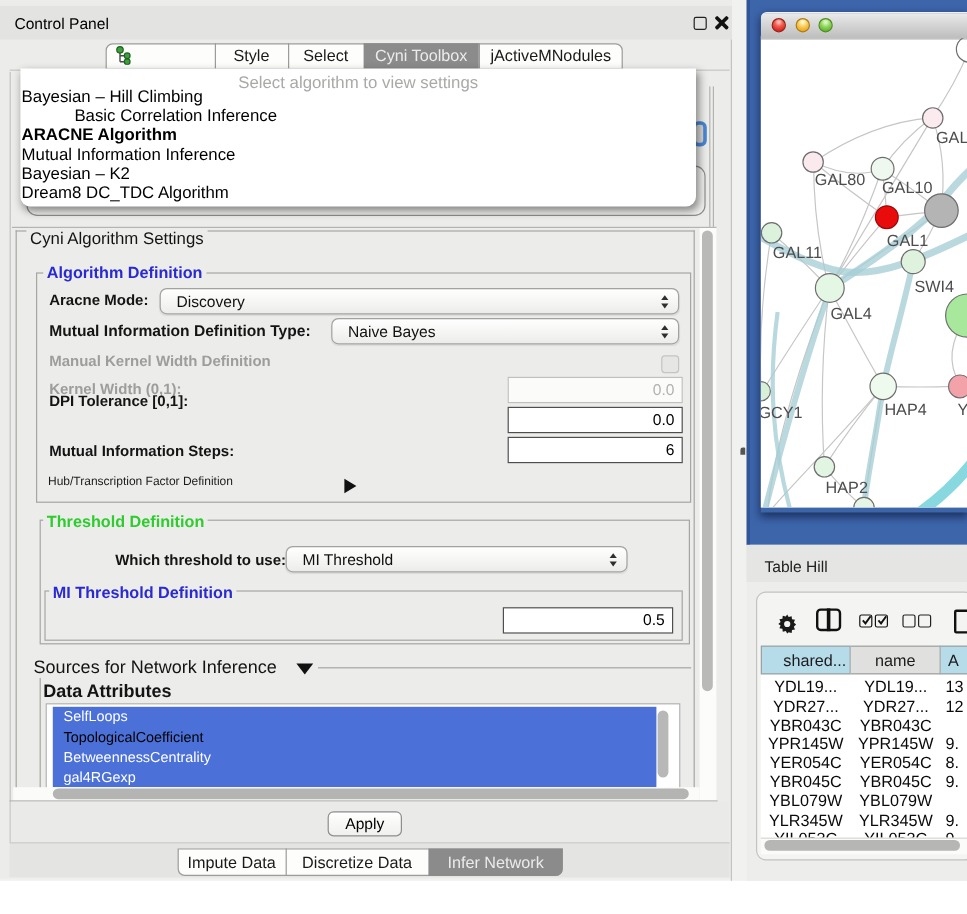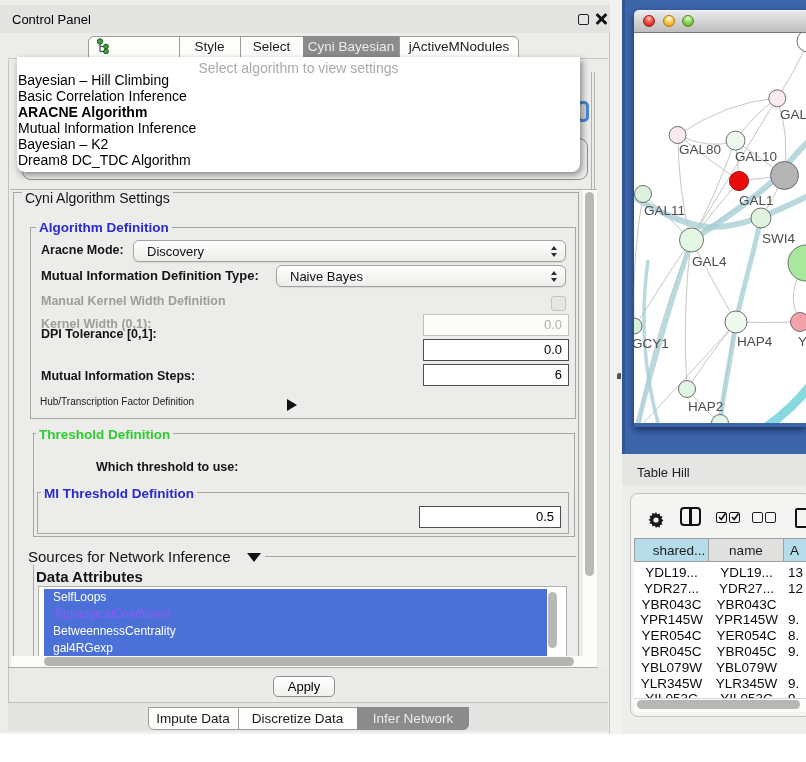--- a/index.html
+++ b/index.html
@@ -43,37 +43,37 @@
  <line x1="4" y1="13.5" x2="10" y2="13.5" stroke="#4a4a4a" stroke-width="1.2"></line>
  <circle cx="4" cy="3.5" r="2.7" fill="#3f9e3f" stroke="#1e641e"></circle>
  <circle cx="10" cy="8.5" r="2.4" fill="#3f9e3f" stroke="#1e641e"></circle>
  <circle cx="10" cy="13.5" r="2.4" fill="#3f9e3f" stroke="#1e641e"></circle>
 </svg>
 <div class="abs" style="left:179px;top:36px;width:1px;height:22px;background:#9c9c9a;"></div>
 <div class="abs tabtxt" style="left:179px;top:39px;width:61px;">Style</div>
 <div class="abs" style="left:240px;top:36px;width:1px;height:22px;background:#9c9c9a;"></div>
 <div class="abs tabtxt" style="left:240px;top:39px;width:63px;">Select</div>
 <div class="abs" style="left:303px;top:36px;width:96px;height:22px;background:#8b8b8b;"></div>
-<div class="abs tabtxt" style="left:303px;top:39px;width:96px;color:#ebebeb;">Cyni Bayesian</div>
+<div class="abs tabtxt" style="left:303px;top:39px;width:96px;color:#ebebeb;">Cyni Toolbox</div>
 <div class="abs" style="left:399px;top:36px;width:1px;height:22px;background:#9c9c9a;"></div>
 <div class="abs tabtxt" style="left:399px;top:39px;width:120px;">jActiveMNodules</div>
 <div class="abs" style="left:8px;top:58px;width:600px;height:1px;background:#c6c6c4;"></div>
 
 <div class="abs" style="left:8px;top:60px;width:1px;height:642px;background:#c2c2c0;"></div>
 <div class="abs" style="left:10px;top:189px;width:587px;height:1px;background:#b4b4b2;"></div>
 
 <div class="abs" style="left:591px;top:72px;width:1px;height:117px;background:#b2b2b0;"></div>
 <div class="abs" style="left:594px;top:72px;width:1px;height:117px;background:#b2b2b0;"></div>
 <div class="abs" style="left:577px;top:101px;width:12px;height:21px;border-radius:5px;background:#d8d8d6;border:3px solid #4a86d4;box-sizing:border-box;"></div>
 <div class="abs" style="left:22px;top:138px;width:564px;height:40px;border:1px solid #8e8e8c;border-radius:9px;background:#f1f1ef;"></div>
 
 <div class="abs" style="left:17px;top:57px;width:563px;height:115px;background:#fff;border-radius:0 0 8px 8px;box-shadow:2px 3px 7px rgba(0,0,0,0.45);"></div>
 <div class="abs" style="left:17px;top:60px;width:563px;text-align:center;font-size:14px;color:#a9a9a7;">Select algorithm to view settings</div>
 <div class="ddi" style="top:72px;">Bayesian – Hill Climbing</div>
-<div class="ddi" style="top:88px;">Basic Correlation Inference</div>
+<div class="ddi" style="top:88px;padding-left:44px;">Basic Correlation Inference</div>
 <div class="ddi" style="top:104px;font-weight:bold;">ARACNE Algorithm</div>
 <div class="ddi" style="top:120px;">Mutual Information Inference</div>
 <div class="ddi" style="top:136px;">Bayesian – K2</div>
 <div class="ddi" style="top:152px;">Dream8 DC_TDC Algorithm</div>
 
 <div class="grp" style="left:13px;top:192px;width:564px;height:468px;border-bottom:none;"></div>
 <div class="grpt" style="left:22px;top:190px;color:#141414;font-size:14px;">Cyni Algorithm Settings</div>
 
 <div class="grp" style="left:30px;top:227px;width:544px;height:190px;"></div>
 <div class="grpt" style="left:36px;top:220px;color:#2a2ad2;font-weight:bold;">Algorithm Definition</div>
@@ -102,35 +102,42 @@
 <div class="field" style="left:423px;top:339px;width:138px;">0.0</div>
 <div class="lbl" style="left:41px;top:369px;">Mutual Information Steps:</div>
 <div class="field" style="left:423px;top:364px;width:138px;">6</div>
 
 <div class="abs" style="left:40px;top:396px;font-size:10px;color:#1c1c1c;white-space:nowrap;">Hub/Transcription Factor Definition</div>
 <div class="abs" style="left:287px;top:399px;width:0;height:0;border-top:6.5px solid transparent;border-bottom:6.5px solid transparent;border-left:10px solid #111;"></div>
 
 <div class="grp" style="left:33px;top:433px;width:540px;height:102px;"></div>
 <div class="grpt" style="left:36px;top:427px;color:#2ecc2e;font-weight:bold;">Threshold Definition</div>
 <div class="lbl" style="left:96px;top:460px;">Which threshold to use:</div>
+<div class="combo" style="left:238px;top:455px;width:283px;">
+      <span class="ct">MI Threshold</span>
+      <span class="arrows">
+        <span class="tri-up"></span>
+        <span class="tri-dn"></span>
+      </span>
+    </div>
 
 <div class="grp" style="left:37px;top:492px;width:530px;height:40px;"></div>
 <div class="grpt" style="left:41px;top:486px;color:#2a2ad2;font-weight:bold;">MI Threshold Definition</div>
 <div class="field" style="left:419px;top:506px;width:134px;">0.5</div>
 
 <div class="abs" style="left:265px;top:556px;width:311px;height:1px;background:#a6a6a4;"></div>
 <div class="abs" style="left:33px;top:556px;width:1px;height:104px;background:#a6a6a4;"></div>
 <div class="grpt" style="left:25px;top:548px;color:#141414;font-size:15px;">Sources for Network Inference</div>
 <div class="abs" style="left:247px;top:553px;width:0;height:0;border-left:7px solid transparent;border-right:7px solid transparent;border-top:9px solid #111;"></div>
 <div class="abs lbl" style="left:36px;top:568px;font-size:15px;">Data Attributes</div>
 
 <div class="abs" style="left:38px;top:586px;width:529px;height:72px;background:#fff;border:1px solid #b0b0ae;box-sizing:border-box;"></div>
 <div class="abs" style="left:44px;top:589px;width:503px;height:67px;background:#4b70d8;"></div>
 <div class="abs" style="left:53px;top:590px;font-size:12px;color:#fff;">SelfLoops</div>
-<div class="abs" style="left:53px;top:607px;font-size:12px;color:#8b5cf6;font-style:italic;">TopologicalCoefficient</div>
+<div class="abs" style="left:53px;top:607px;font-size:12px;color:#000000;">TopologicalCoefficient</div>
 <div class="abs" style="left:53px;top:624px;font-size:12px;color:#fff;">BetweennessCentrality</div>
 <div class="abs" style="left:53px;top:641px;font-size:12px;color:#fff;">gal4RGexp</div>
 <div class="abs" style="left:548px;top:592px;width:9px;height:56px;background:#b8b8b6;border-radius:4.5px;"></div>
 
 <div class="abs" style="left:583px;top:190px;width:14px;height:477px;background:#fcfcfa;"></div>
 <div class="abs" style="left:585px;top:192px;width:9px;height:384px;background:#b9b9b7;border-radius:4.5px;"></div>
 <div class="abs" style="left:11px;top:656px;width:572px;height:11px;background:#fbfbf9;"></div>
 <div class="abs" style="left:44px;top:657px;width:530px;height:9px;background:#b4b4b2;border-radius:4.5px;"></div>
 <div class="abs" style="left:8px;top:667px;width:590px;height:1px;background:#aeaeac;"></div>
 

